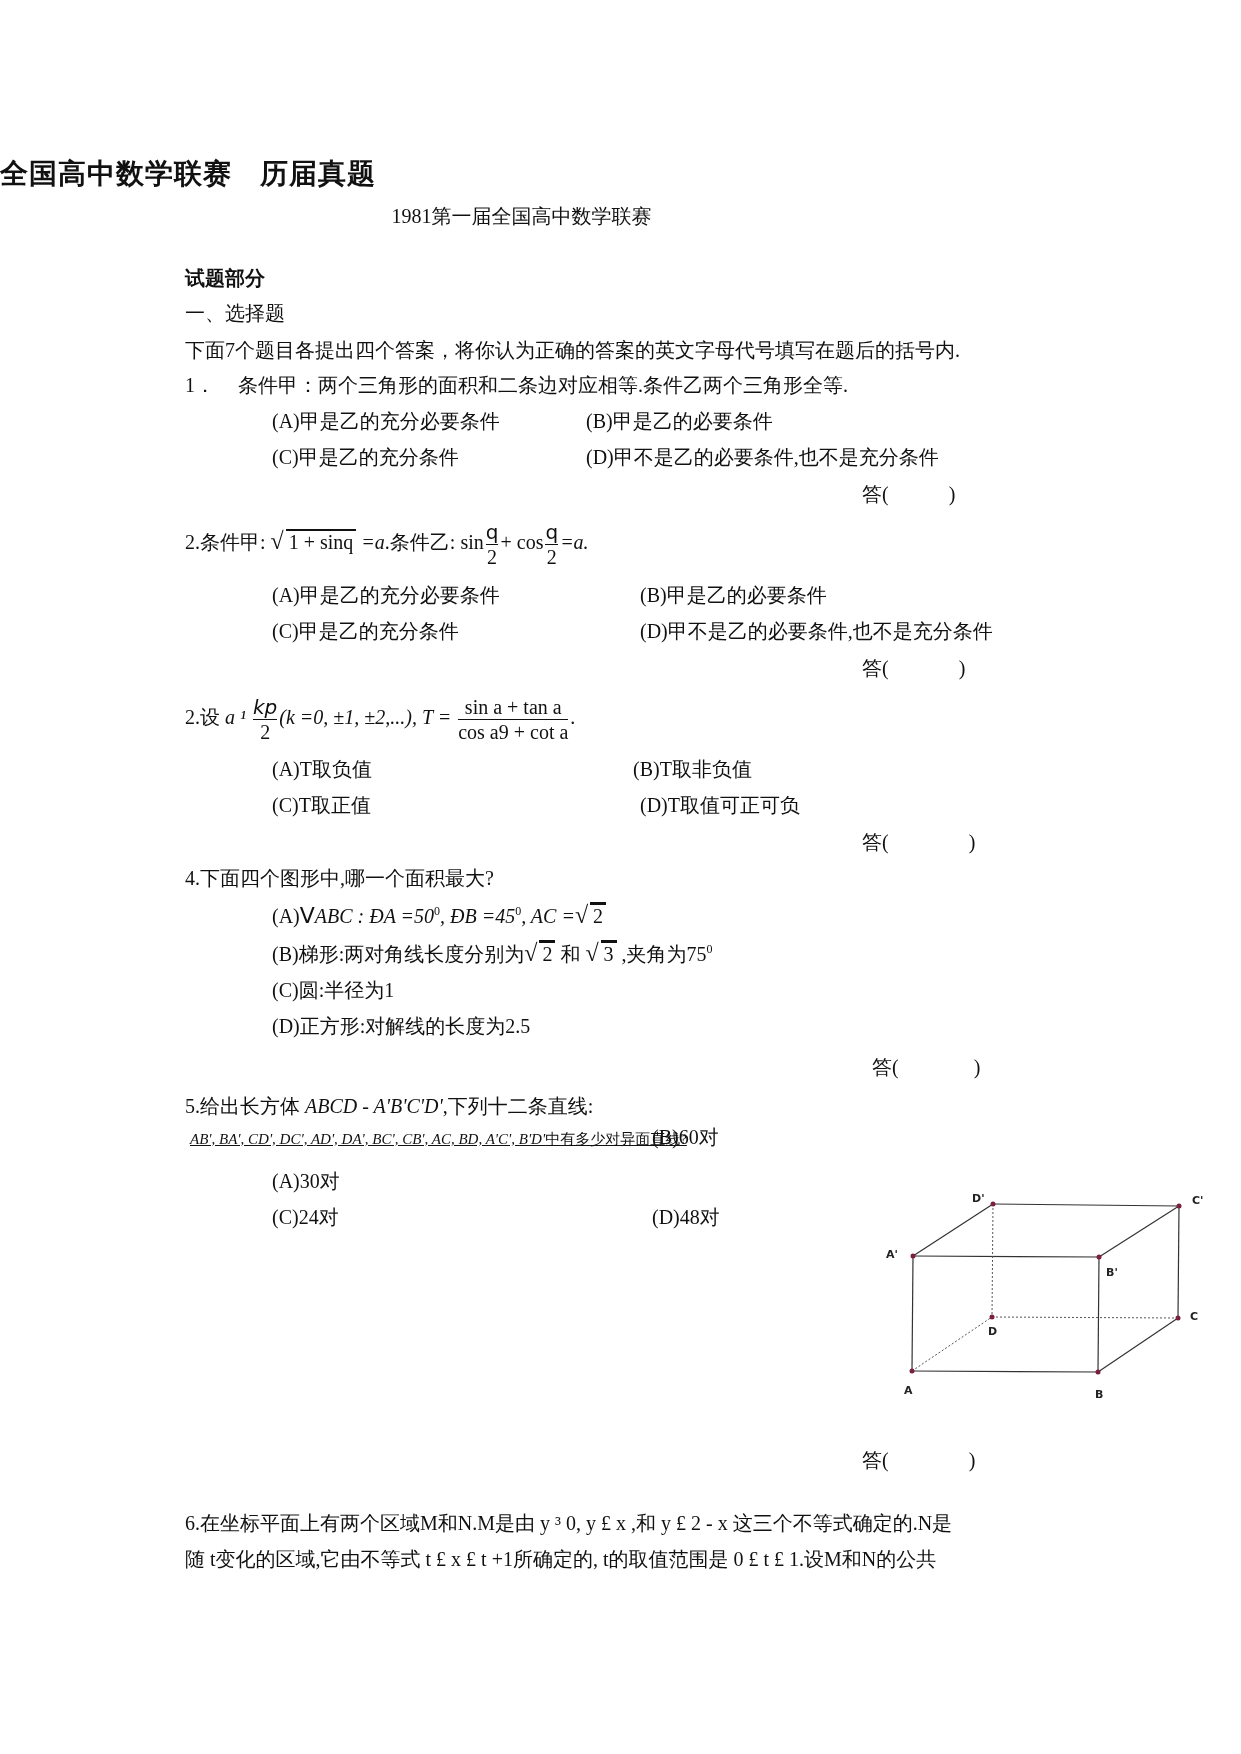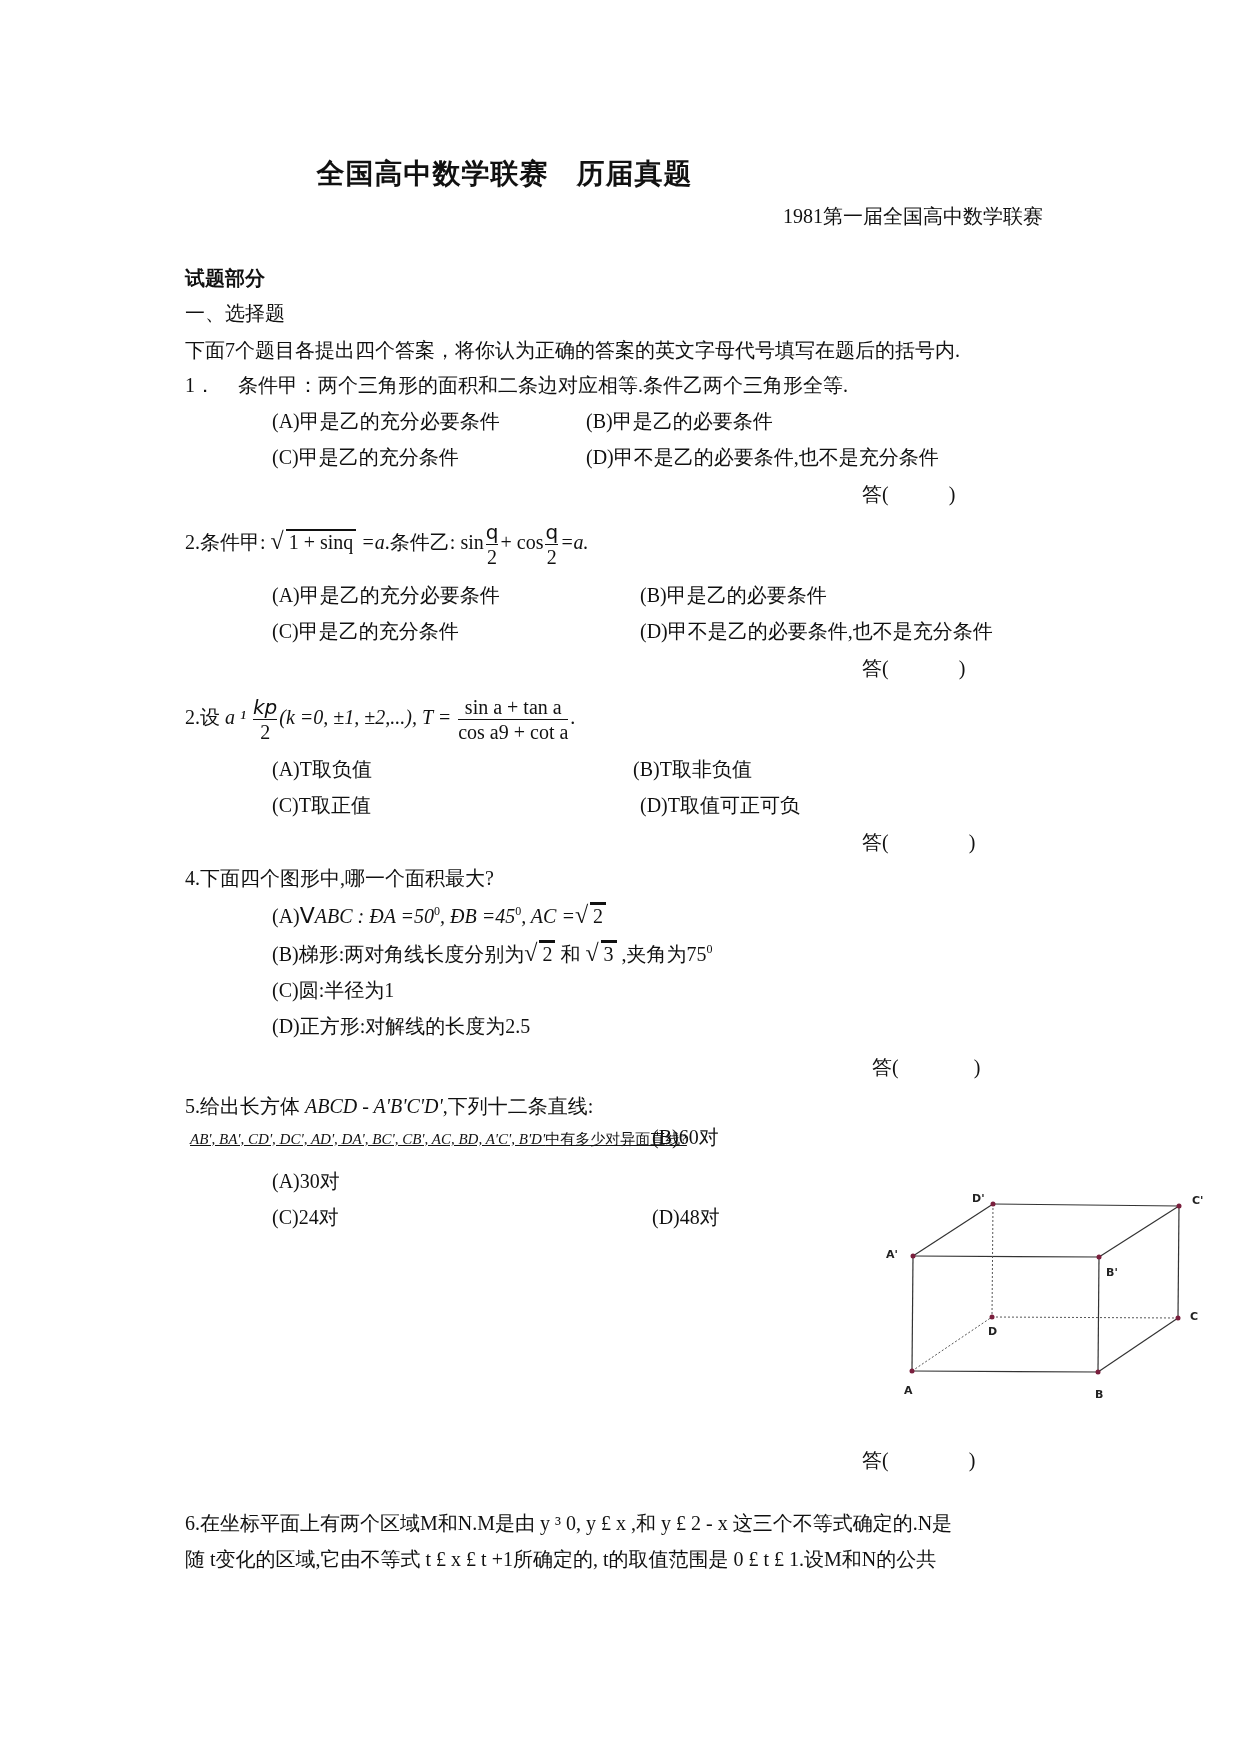--- a/index.html
+++ b/index.html
@@ -2,26 +2,26 @@
 <html><head>
   <meta charset="utf-8">
   <style>
     html, body { margin: 0; padding: 0; background: #ffffff; }
     body {
       width: 1241px; height: 1754px; position: relative; overflow: hidden;
       font-family: "Liberation Serif", "DejaVu Serif", serif; color: #111;
     }
     .abs { position: absolute; white-space: nowrap; }
     .title {
-      left: 0; width: 1009px; top: 155px; text-align: center;
+      left: 0; width: 1009px; top: 155px; 
       font-family: "DejaVu Sans", "Liberation Sans", sans-serif;
       font-weight: bold; font-size: 28px; letter-spacing: 1px;
     }
     .title .gap { display: inline-block; width: 28px; }
-    .subtitle { left: 0; width: 1043px; top: 203px; text-align: right; font-size: 20px; }
+    .subtitle { left: 0; width: 1043px; top: 203px; text-align: center; font-size: 20px; }
     .t20 { font-size: 20px; }
     .sans { font-family: "DejaVu Sans", "Liberation Sans", sans-serif; }
     .mi { font-style: italic; }
     .frac { display: inline-block; vertical-align: middle; text-align: center; margin: 0 2px; }
     .frac .num { display: block; line-height: 24px; }
     .frac .den { display: block; line-height: 24px; border-top: 1.3px solid #111; }
     .sqrt { display: inline-block; border-top: 2px solid #111; padding: 0 3px; margin-left: 2px; }
     .sqrt-sign { font-weight: bold; font-size: 24px; }
     .answer { font-size: 20px; }
     .answer .paren-space { display: inline-block; width: 60px; }

